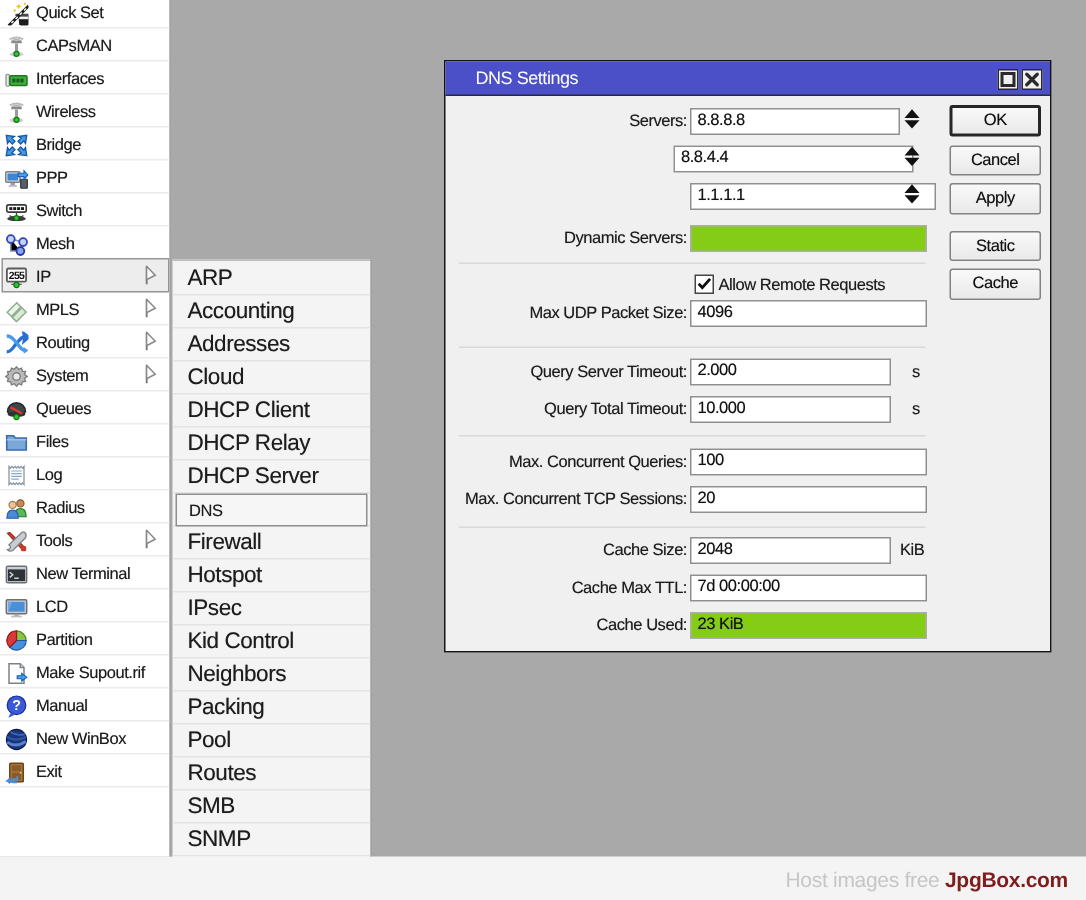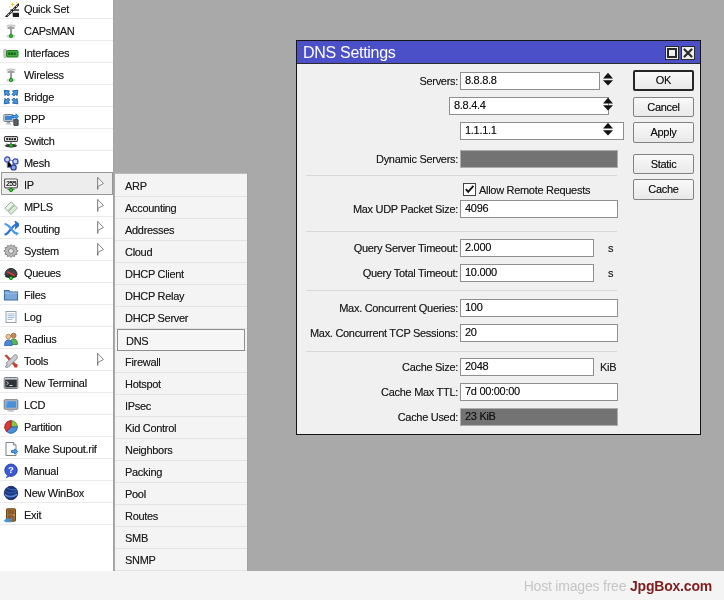--- a/index.html
+++ b/index.html
@@ -17,33 +17,33 @@
   #sbline{left:113px;top:0;width:1.3px;height:571px;background:#a2a2a2}
   .sit{position:absolute;left:0;width:113px;height:22px;border-bottom:1px solid #ebebeb;box-sizing:border-box}
   .sit svg{position:absolute;left:3px;top:4px}
   .sit:nth-child(8),.sit:nth-child(9){border-bottom-color:transparent}
   .sit span{position:absolute;left:24px;top:0;line-height:24px;font-size:11px;letter-spacing:-0.3px;color:#1c1c1c;white-space:nowrap}
   #ipsel{left:0.5px;top:172px;width:112px;height:23px;border:1px solid #979797;background:#ededed;box-sizing:border-box}
   svg.subarr{position:absolute;left:97px !important;top:4px !important}
   
   #submenu{left:114.5px;top:173px;width:132px;height:398px;background:#f4f4f4;border-top:1px solid #bbbbbb}
   #smline{left:246.5px;top:173px;width:1.5px;height:398px;background:#a2a2a2}
-  .mit{position:absolute;left:0;width:132px;height:22px;border-bottom:1px solid #e3e3e3;box-sizing:border-box;font-size:11px;letter-spacing:-0.3px;color:#1c1c1c;line-height:22px;padding-left:10.5px}
+  .mit{position:absolute;left:0;width:132px;height:22px;border-bottom:1px solid #e3e3e3;box-sizing:border-box;font-size:15px;letter-spacing:-0.3px;color:#1c1c1c;line-height:22px;padding-left:10.5px}
   #dnssel{left:2px;top:155.5px;width:128.5px;height:22.5px;border:1px solid #8e8e8e;background:#f6f6f6;box-sizing:border-box;font-size:11px;letter-spacing:-0.3px;color:#1c1c1c;line-height:22px;padding-left:8.5px}
   
   #dlg{left:296px;top:40px;width:403px;height:393px;border:1px solid #151515;background:#f0f0f0}
   #titlebar{left:0;top:0;width:403px;height:22px;background:#4b50c8;border-bottom:1px solid #2c2c2c}
-  #titlebar .t{position:absolute;left:6px;top:0;line-height:23px;color:#fff;font-size:16px;letter-spacing:-0.3px}
+  #titlebar .t{position:absolute;left:20px;top:0;line-height:23px;color:#fff;font-size:12px;letter-spacing:-0.3px}
   .tbtn{position:absolute;top:5px;width:14px;height:14px;background:#f0f0f0;border:1px solid #2a2a2a;box-sizing:border-box}
   .tbtn svg{display:block}
   #maxb{left:368px}
   #closeb{left:384px}
   .lab{position:absolute;right:242px;text-align:center;font-size:11px;letter-spacing:-0.3px;color:#1c1c1c;line-height:18px;white-space:nowrap}
   .inp{position:absolute;left:163px;height:18px;background:#fff;border:1px solid #8f8f8f;box-sizing:border-box;font-size:11px;letter-spacing:-0.3px;color:#111;line-height:14px;padding-left:4px}
-  .inp.dis{background:#737373;border-color:#adadad}
+  .inp.dis{background:#84cc16;border-color:#adadad}
   .sfx{position:absolute;font-size:11px;letter-spacing:-0.3px;color:#1c1c1c;line-height:18px}
   .sep{position:absolute;left:9px;width:311px;height:1.2px;background:#d8d8d8}
   .spin{position:absolute;left:305px;width:12px;height:18px}
   .btn{position:absolute;left:336px;width:61px;height:20.5px;background:linear-gradient(#f9f9f9,#e9e9e9);border:1px solid #828282;box-sizing:border-box;font-size:11px;letter-spacing:-0.3px;color:#111;text-align:center;line-height:18.5px;border-radius:2px}
   #okb{border:2px solid #262626;line-height:17px;height:21px}
   .ck{position:absolute;left:166px;top:142px;width:13px;height:13px;background:#fff;border:1px solid #444;box-sizing:border-box}
   .ck svg{display:block}
 </style>
 </head>
 <body>

